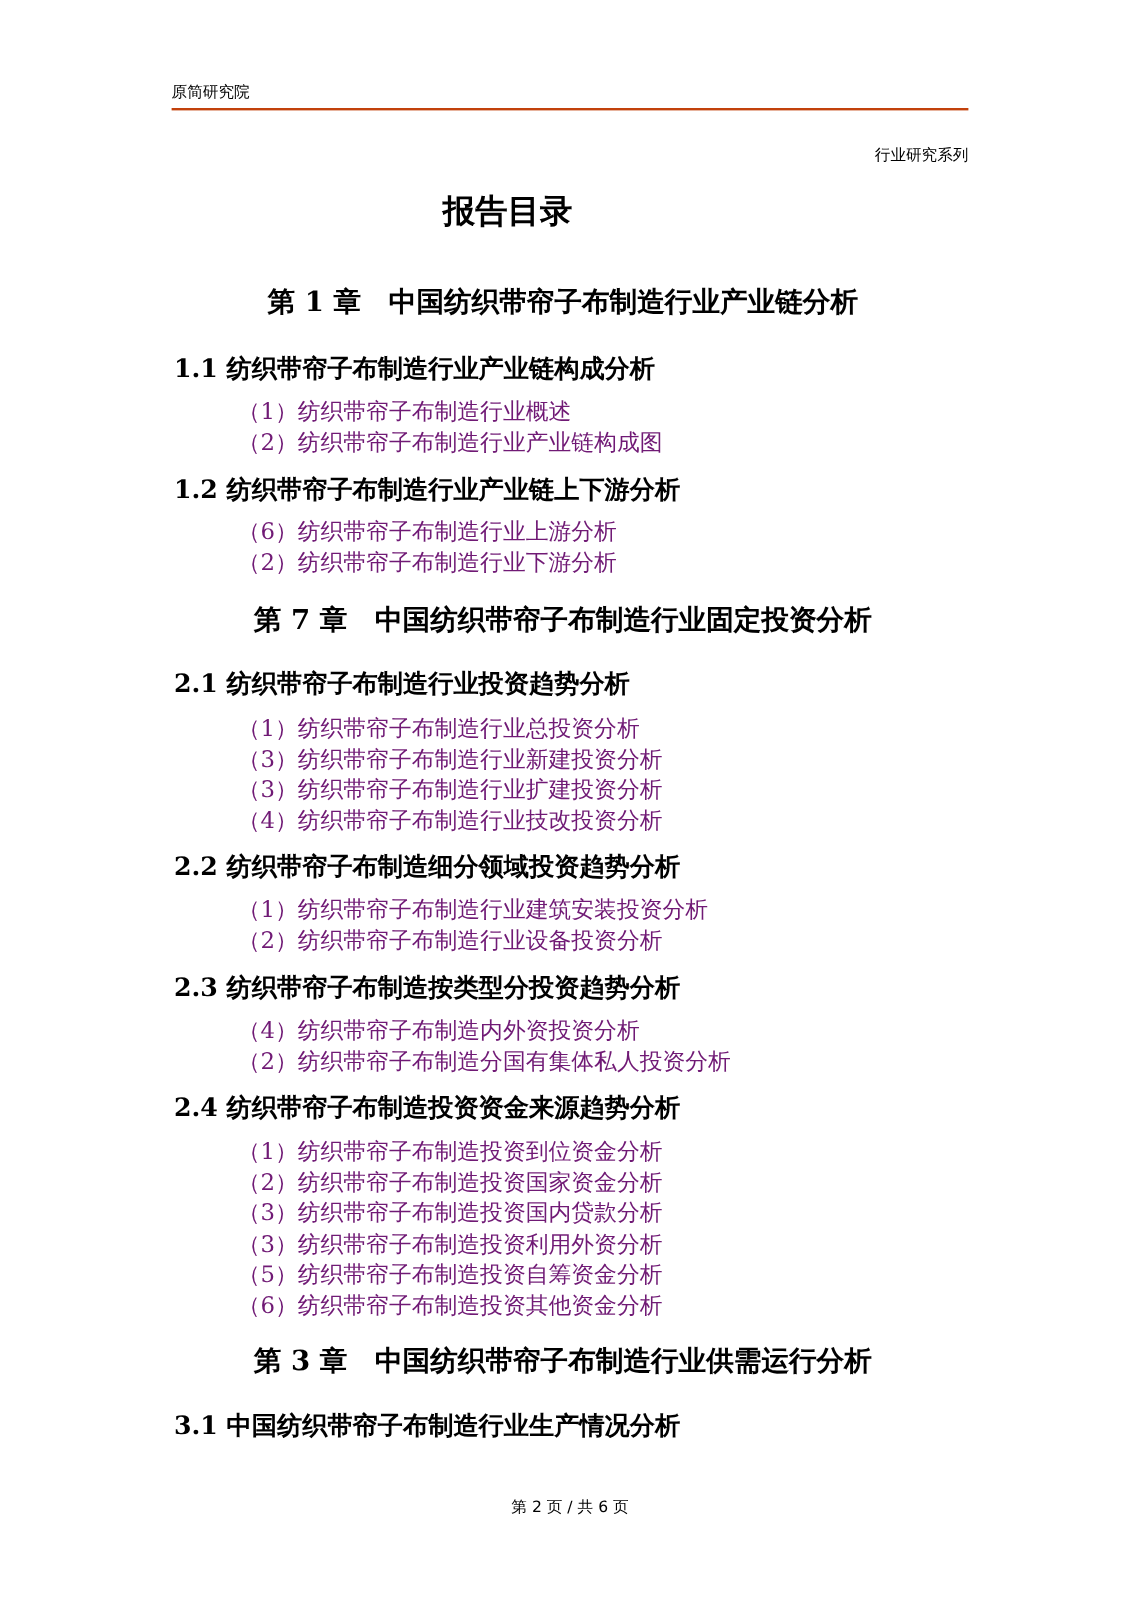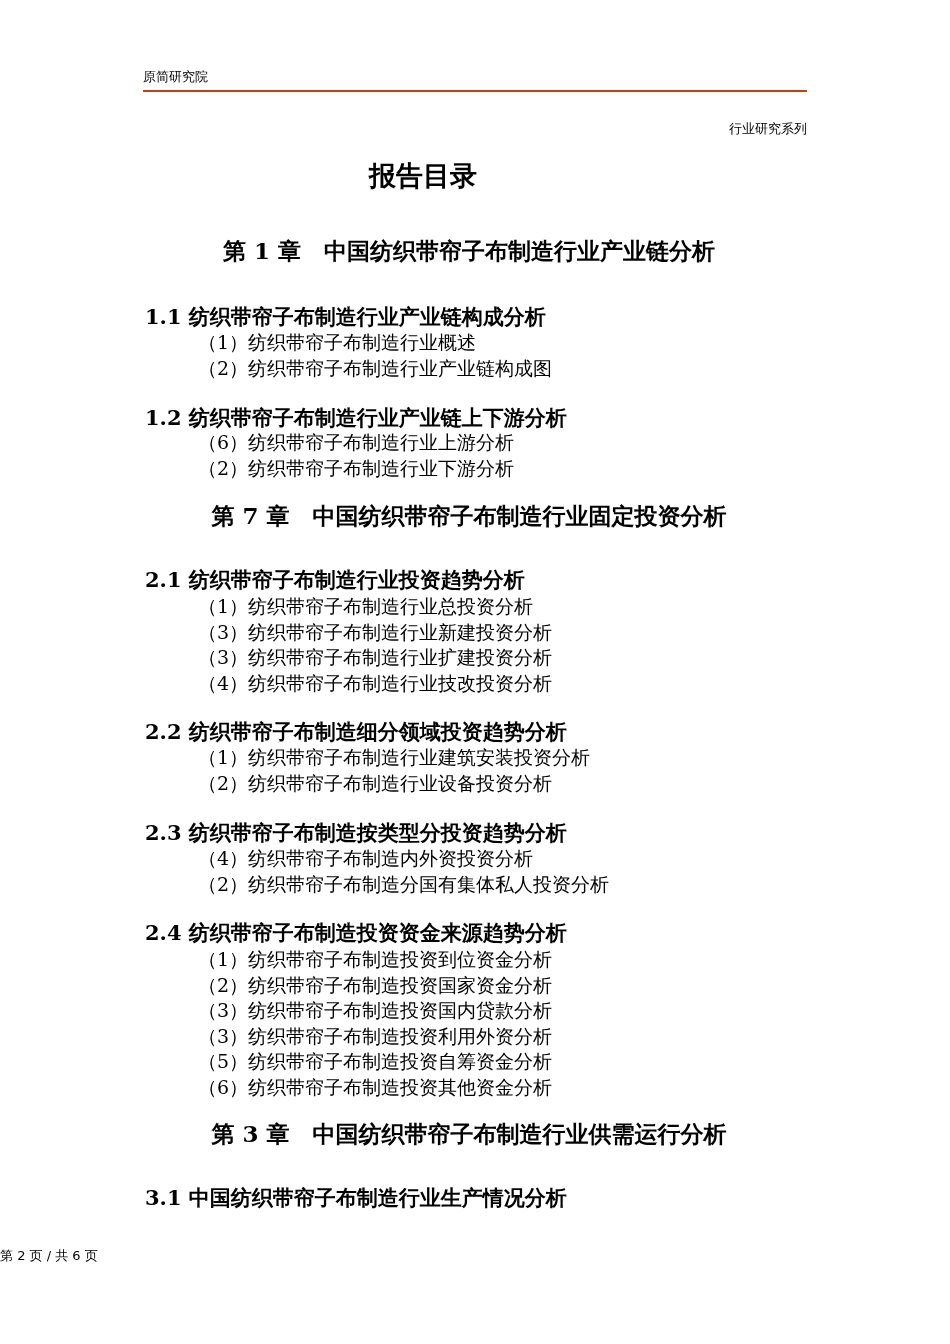--- a/index.html
+++ b/index.html
@@ -17,29 +17,28 @@
   }
   .chapter {
     position: absolute; left: 0; width: 938px; text-align: center;
     font-family: "DejaVu Serif", "Liberation Serif", serif; font-weight: bold; font-size: 23px;
     white-space: pre;
   }
   .section {
     position: absolute; left: 145px;
     font-family: "DejaVu Serif", "Liberation Serif", serif; font-weight: bold; font-size: 21px;
     white-space: pre;
-    margin-top: 10px;
   }
   .item {
     position: absolute; left: 198px;
-    font-family: "DejaVu Serif", "Liberation Serif", serif; font-size: 19px; color: #000000;
+    font-family: "DejaVu Serif", "Liberation Serif", serif; font-size: 19px; color: #701a75;
     white-space: pre;
   }
   .footer {
-    position: absolute; left: 0; width: 950px; top: 1247px; 
+    position: absolute; left: 0; width: 950px; top: 1247px; text-align: center;
     font-family: "DejaVu Sans", "Liberation Sans", sans-serif; font-size: 13px;
   }
 </style>
 </head>
 <body>
 
 <div class="header">
   <span class="left">原简研究院</span>
   <span class="right">行业研究系列</span>
 </div>

